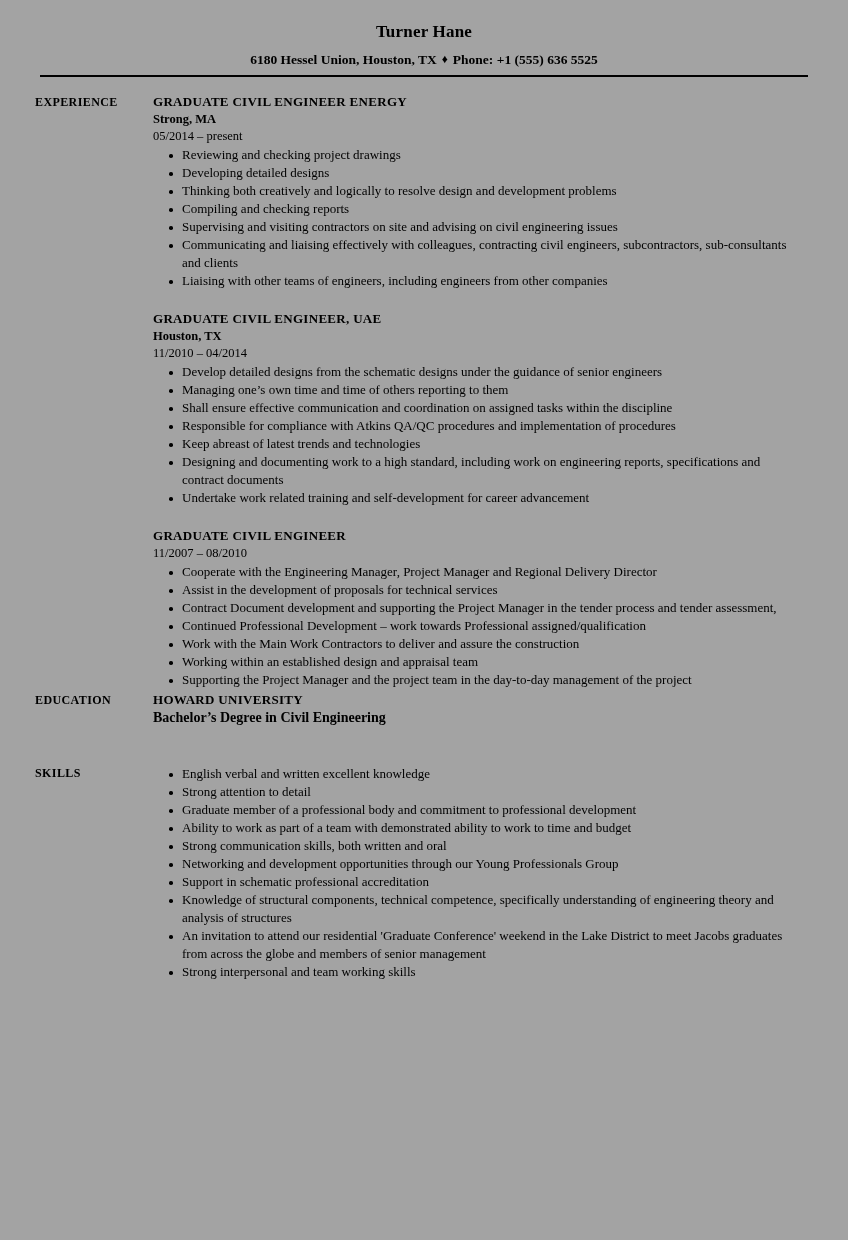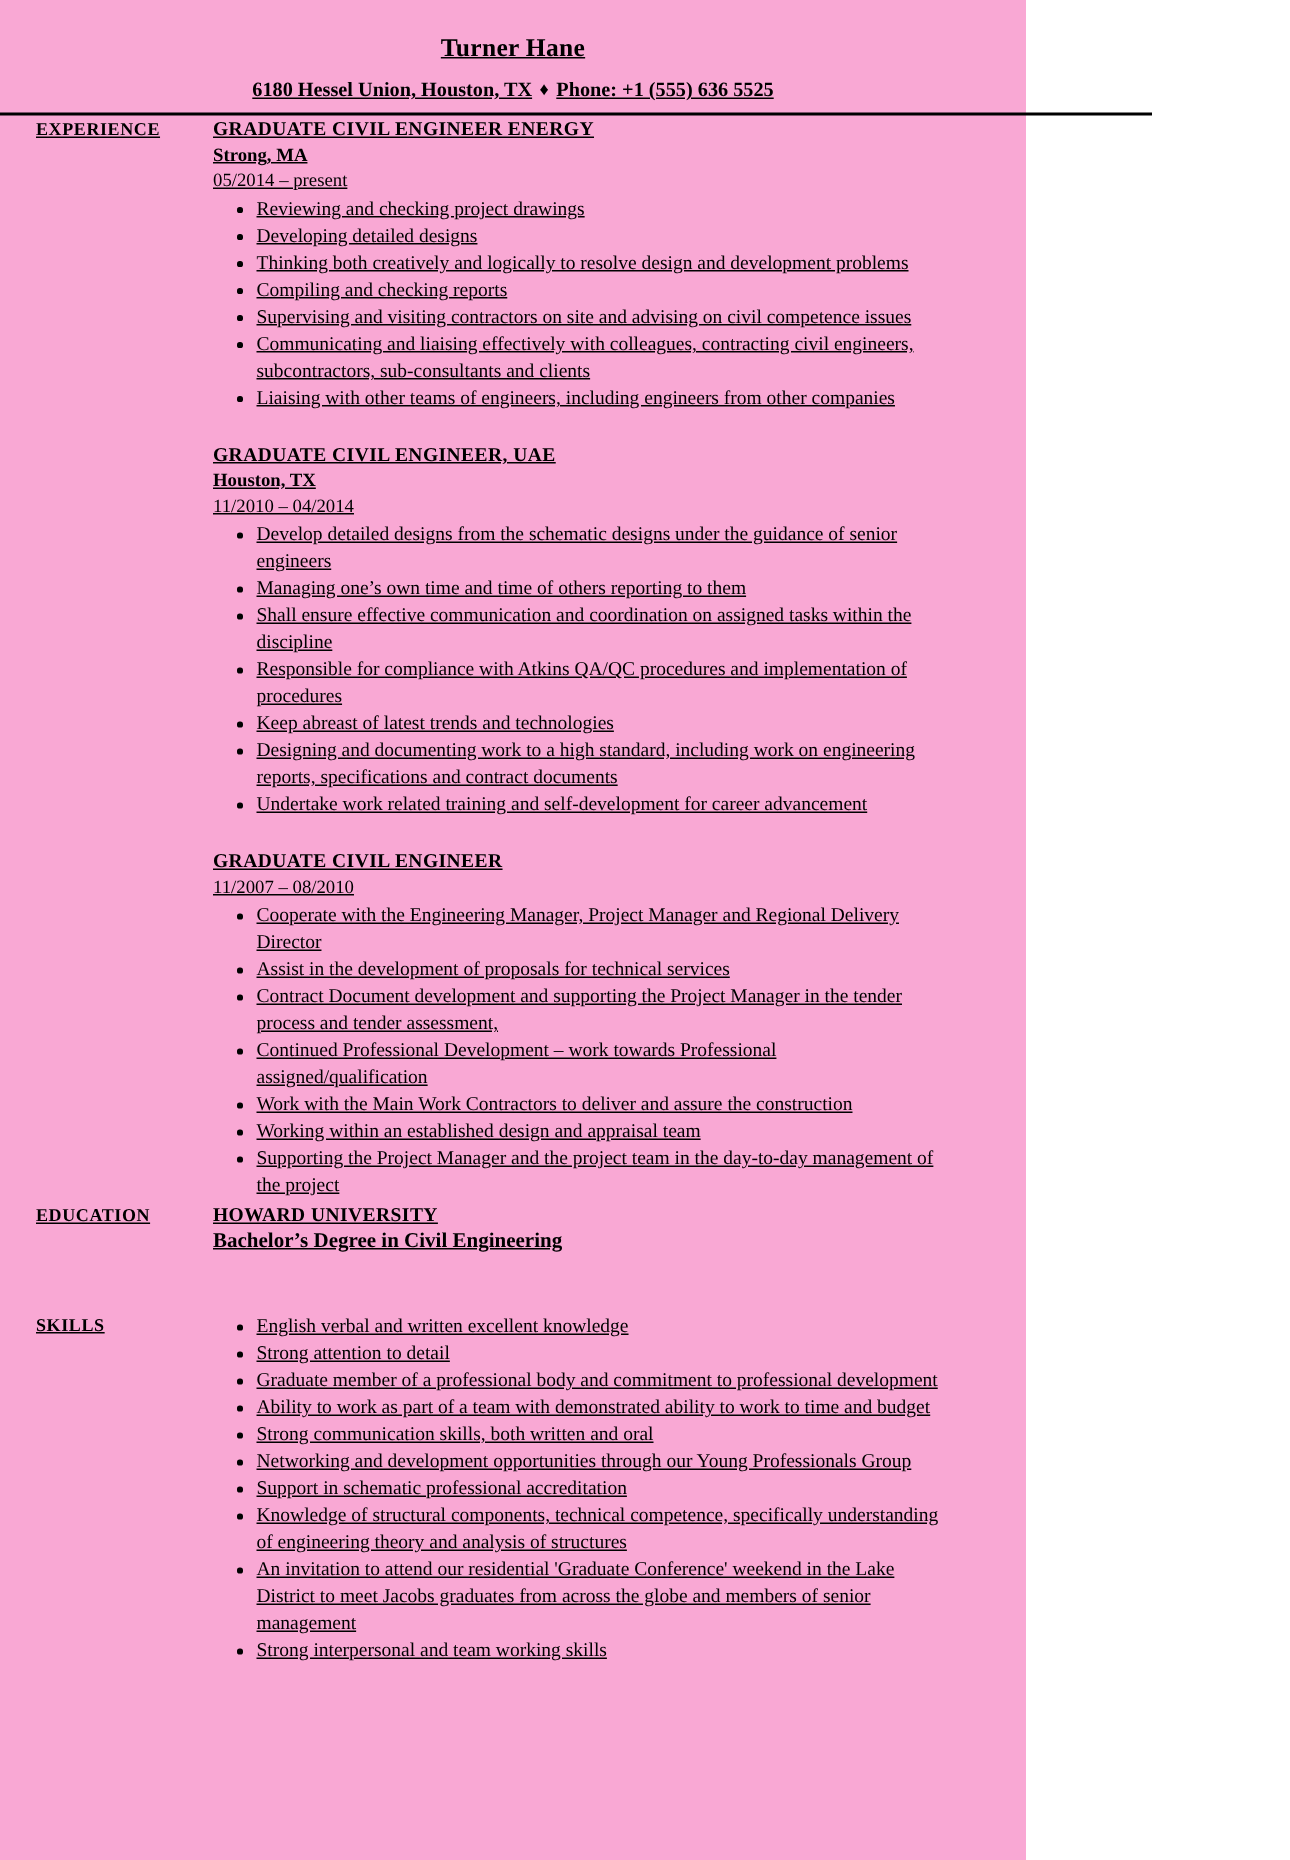--- a/index.html
+++ b/index.html
@@ -10,24 +10,23 @@
   body {
     width: 860px;
     height: 1240px;
     font-family: "Liberation Serif", "DejaVu Serif", serif;
     color: #000000;
     overflow: hidden;
   }
 
   .page {
     position: relative;
-    width: 684px;
+    width: 848px;
     height: 1240px;
-    background: #f9a8d4;
-    text-decoration: underline;
+    background: #a3a3a3;
   }
 
   
   .header {
     padding-top: 22px;
     text-align: center;
   }
   .cand-name {
     font-size: 17px;
     font-weight: bold;
@@ -48,22 +47,22 @@
   }
   .rule {
     margin: 7px auto 0 auto;
     width: 768px;
     height: 2px;
     background: #000000;
   }
 
   
   .content {
-    margin-top: 0;
-    padding-left: 24px;
+    margin-top: 16px;
+    padding-left: 35px;
     padding-right: 52px;
   }
   .section {
     display: flex;
     align-items: flex-start;
   }
   .section-label {
     width: 118px;
     flex: 0 0 118px;
     font-size: 12px;
@@ -159,21 +158,21 @@
 
         <div class="job">
           <div class="job-title">GRADUATE CIVIL ENGINEER ENERGY</div>
           <div class="job-location">Strong, MA</div>
           <div class="job-dates">05/2014 – present</div>
           <ul class="bullets">
             <li>Reviewing and checking project drawings</li>
             <li>Developing detailed designs</li>
             <li>Thinking both creatively and logically to resolve design and development problems</li>
             <li>Compiling and checking reports</li>
-            <li>Supervising and visiting contractors on site and advising on civil competence issues</li>
+            <li>Supervising and visiting contractors on site and advising on civil engineering issues</li>
             <li>Communicating and liaising effectively with colleagues, contracting civil engineers, subcontractors, sub-consultants and clients</li>
             <li>Liaising with other teams of engineers, including engineers from other companies</li>
           </ul>
         </div>
 
         <div class="job">
           <div class="job-title">GRADUATE CIVIL ENGINEER, UAE</div>
           <div class="job-location">Houston, TX</div>
           <div class="job-dates">11/2010 – 04/2014</div>
           <ul class="bullets">

